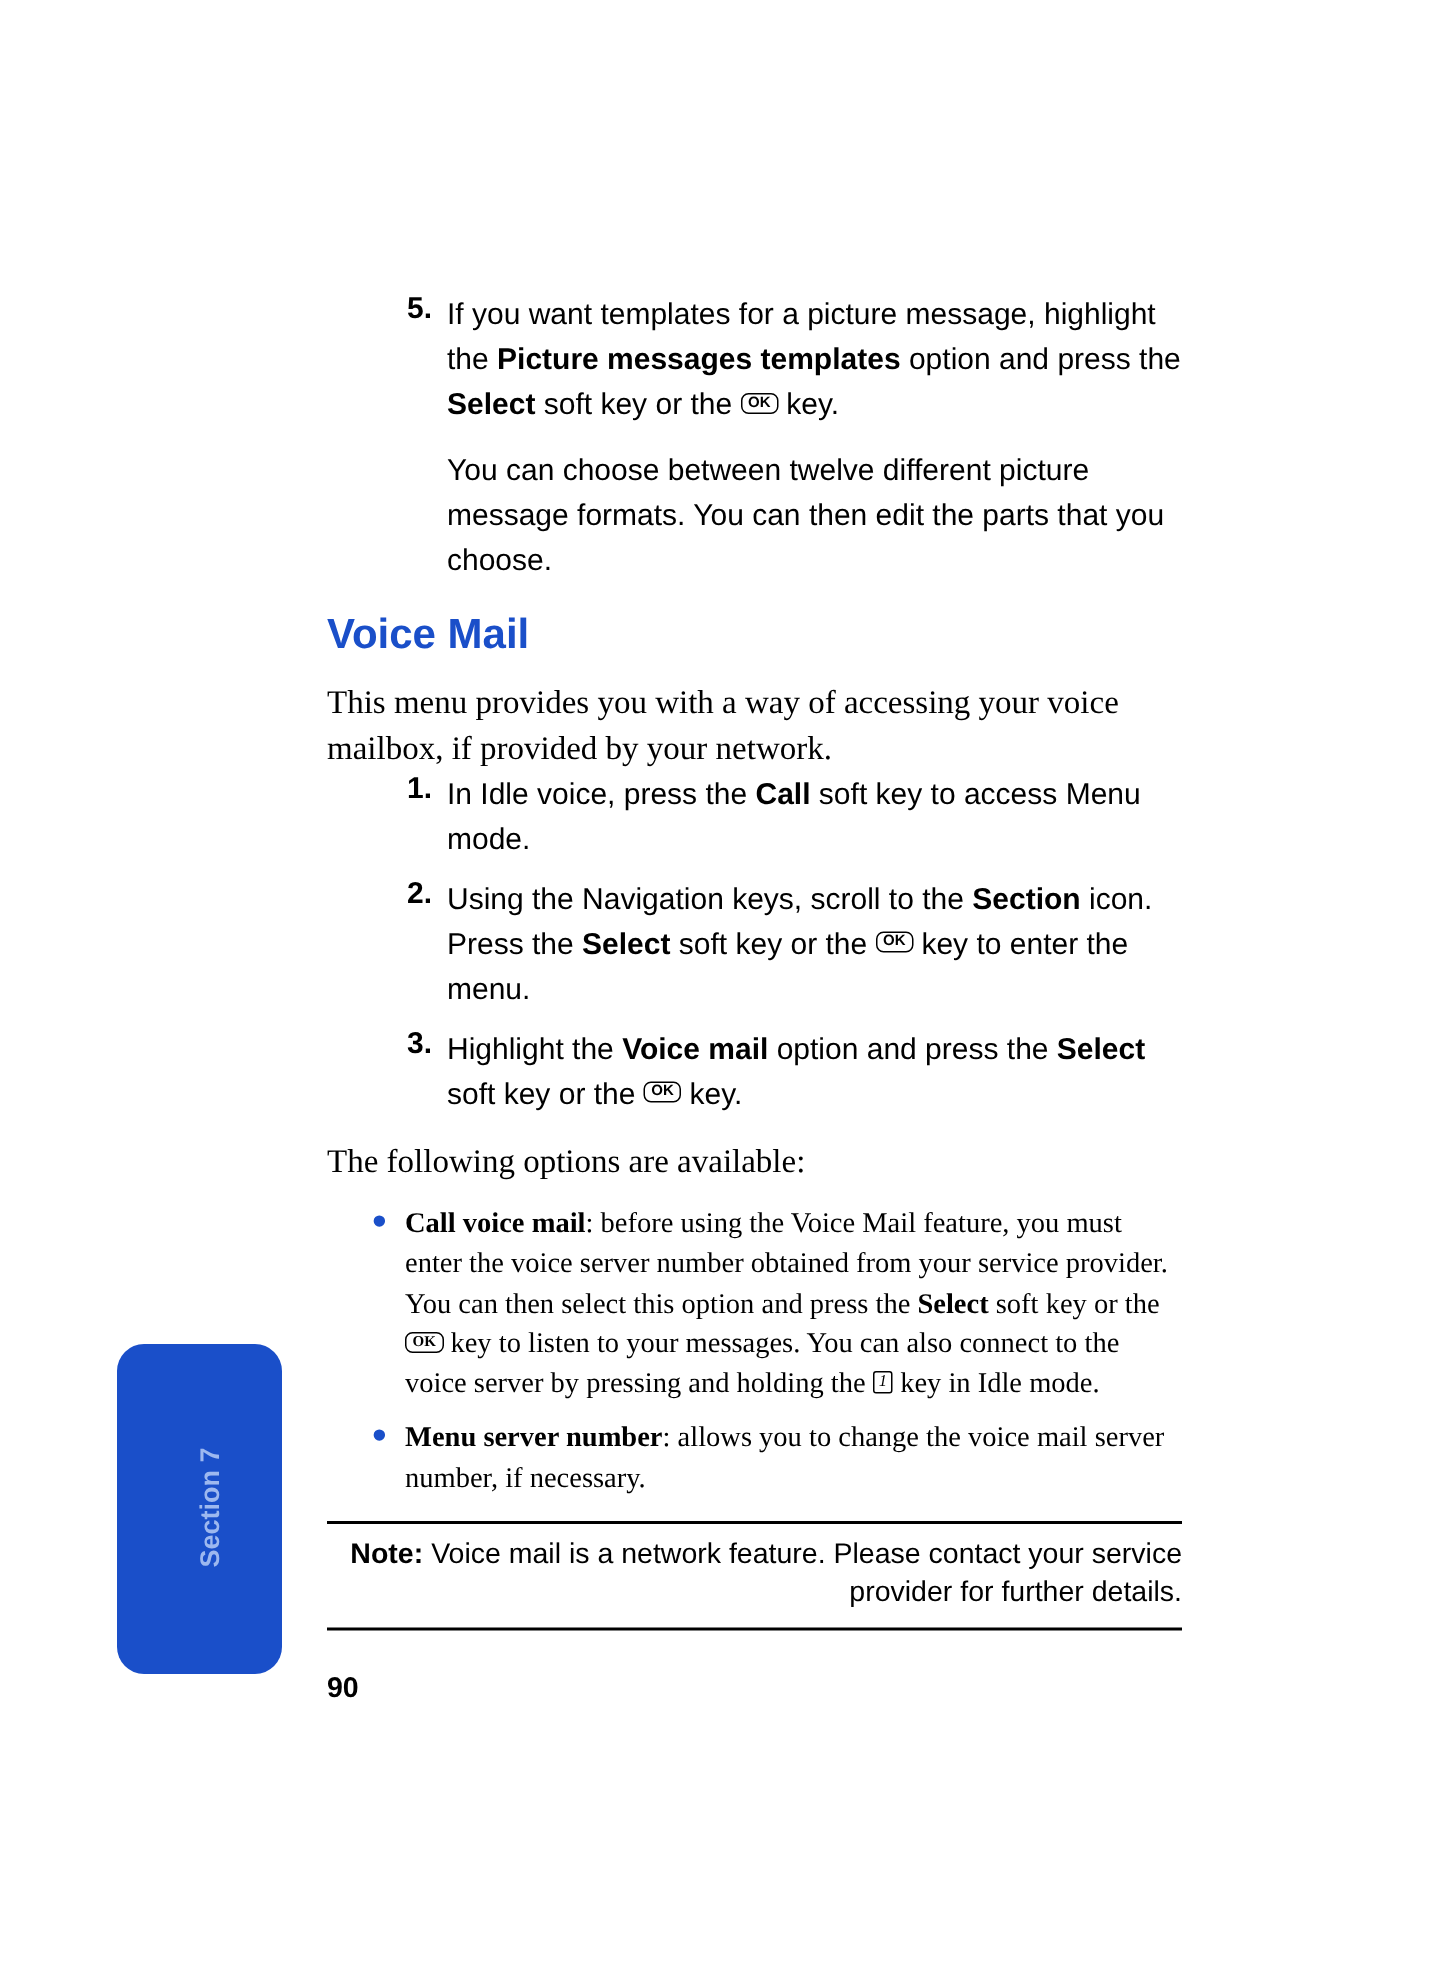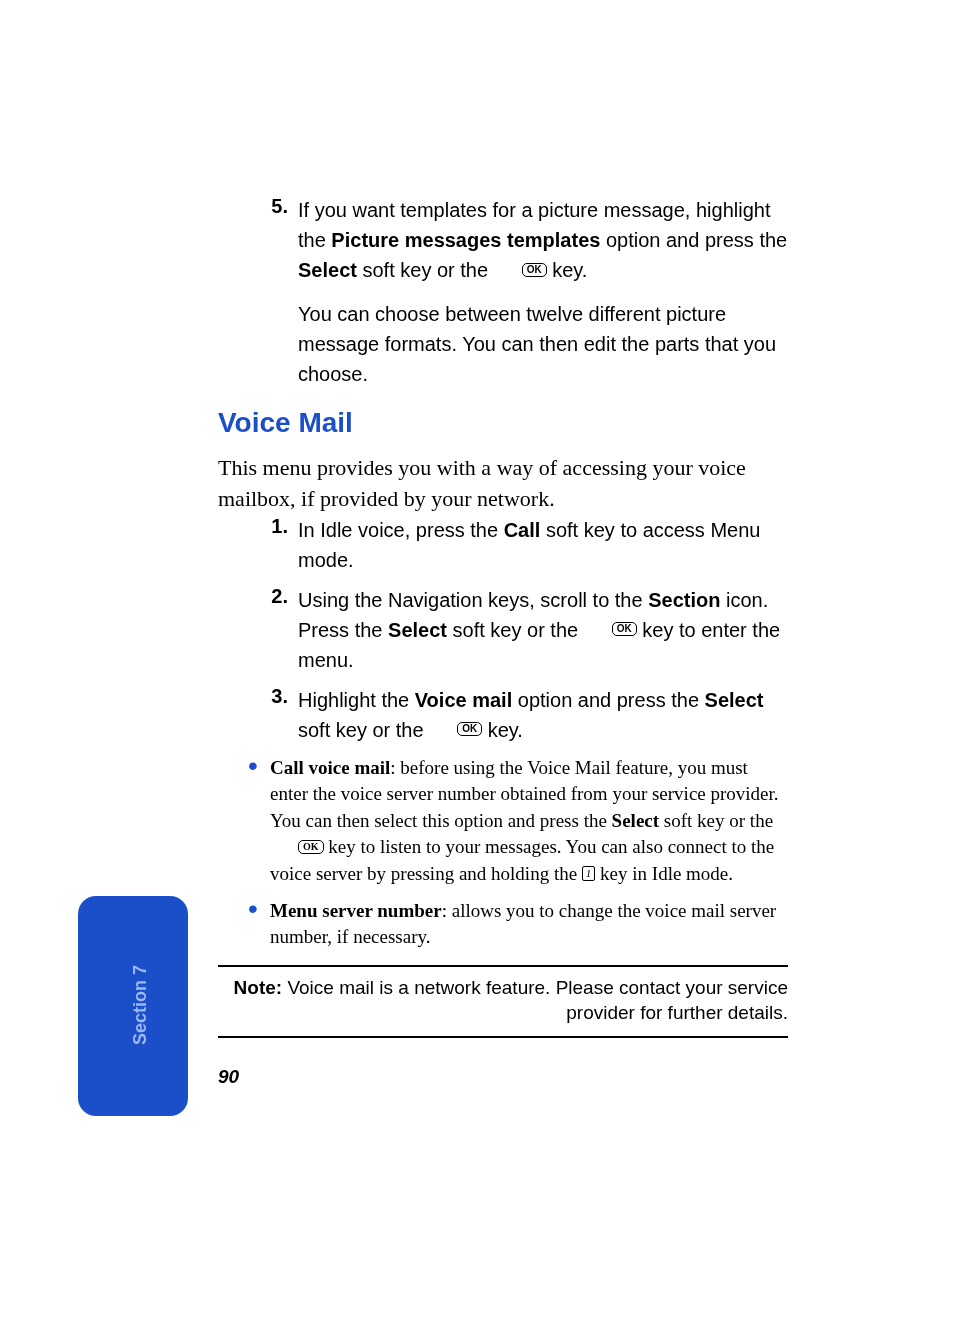--- a/index.html
+++ b/index.html
@@ -41,21 +41,20 @@
       display: inline-block;
       border: 1.5px solid #000;
       border-radius: 5px;
       font-size: 10px;
       font-weight: bold;
       padding: 1px 4px;
       vertical-align: middle;
       line-height: 1;
       position: relative;
       top: -2px;
-      margin-left: 28px;
     }
     .key-icon-flat {
       display: inline-block;
       border: 1.5px solid #000;
       border-radius: 2px;
       font-size: 11px;
       padding: 1px 3px;
       vertical-align: middle;
       line-height: 1;
       font-style: italic;
@@ -112,21 +111,20 @@
     .note-text {
       font-size: 19px;
       line-height: 1.35;
       font-family: Arial, Helvetica, sans-serif;
       text-align: right;
     }
     .page-number {
       font-weight: bold;
       font-size: 19px;
       margin-top: 28px;
-      font-style: italic;
     }
     .side-tab {
       position: absolute;
       left: 78px;
       top: 896px;
       width: 110px;
       height: 220px;
       background: #1a4fc9;
       border-radius: 18px;
     }
@@ -186,20 +184,21 @@
     </div>
 
     <div class="step-item">
       <div class="step-num">3.</div>
       <div class="step-body">
         <span>Highlight the </span><span class="bold">Voice mail</span><span> option and press the </span><span class="bold">Select</span><span> soft key or the </span><span class="key-icon">OK</span><span> key.</span>
       </div>
     </div>
   </div>
 
+  <div class="intro-text followup">The following options are available:</div>
 
   <div class="bullet-container">
     <div class="bullet-item">
       <div class="bullet-dot">•</div>
       <div class="bullet-body">
         <span class="bold">Call voice mail</span><span>: before using the Voice Mail feature, you must enter the voice server number obtained from your service provider. You can then select this option and press the </span><span class="bold">Select</span><span> soft key or the </span><span class="key-icon">OK</span><span> key to listen to your messages. You can also connect to the voice server by pressing and holding the </span><span class="key-icon-flat">1</span><span> key in Idle mode.</span>
       </div>
     </div>
 
     <div class="bullet-item">

